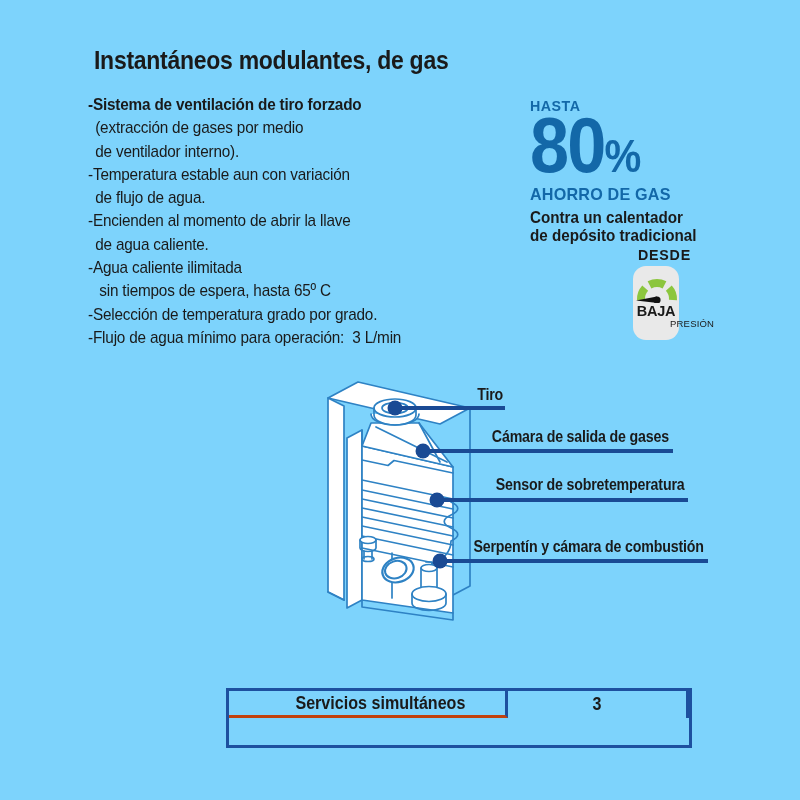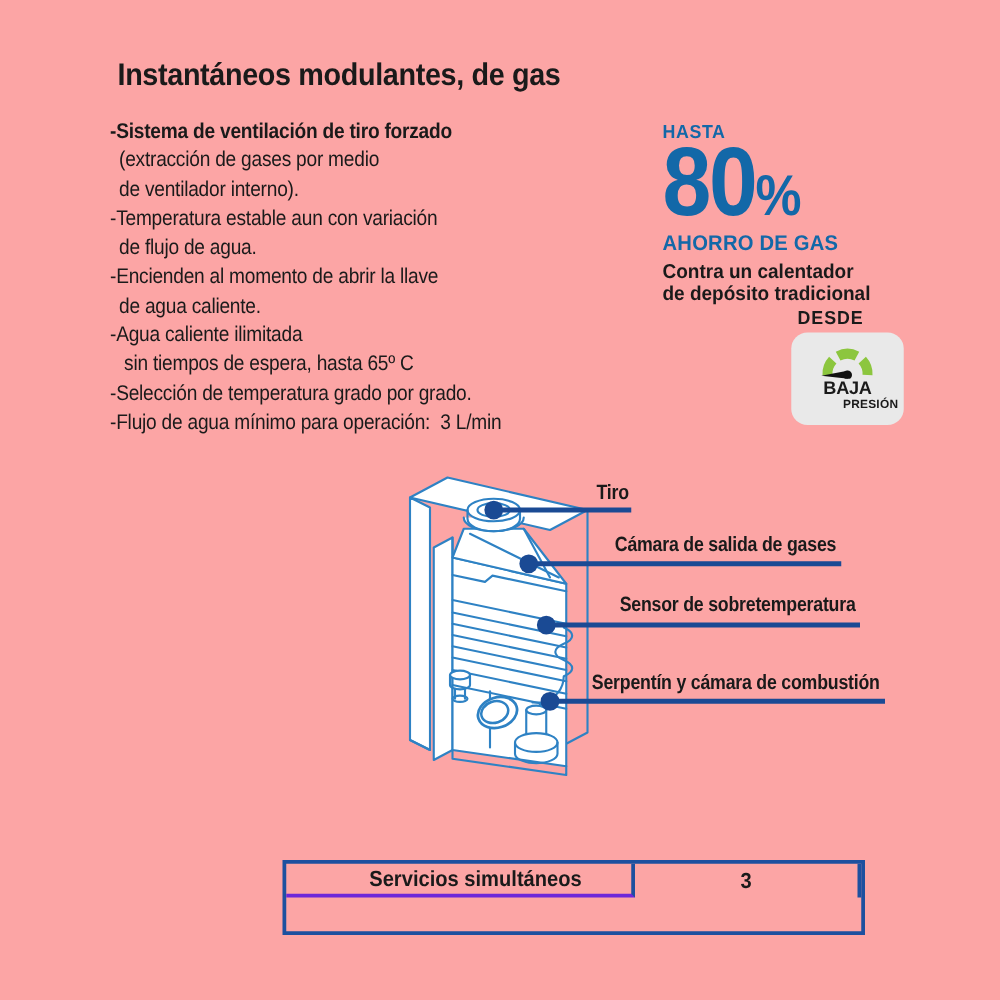--- a/index.html
+++ b/index.html
@@ -1,16 +1,16 @@
 <!DOCTYPE html>
 <html><head>
 <meta charset="utf-8">
 <style>
   html,body{margin:0;padding:0;background:#fff;}
-  #page{position:relative;width:800px;height:800px;background:#fca5a5;overflow:hidden;
+  #page{position:relative;width:800px;height:800px;background:#7dd3fc;overflow:hidden;
         font-family:"Liberation Sans", sans-serif;color:#1a1a1a;}
 
   .title{position:absolute;left:94px;top:46px;font-size:25px;font-weight:bold;
          white-space:pre;transform:scaleX(0.92);transform-origin:top left;letter-spacing:-0.3px;}
 
   .features{position:absolute;left:88px;top:93px;transform:scaleX(0.9);transform-origin:top left;width:430px;}
   .feat{font-size:17px;line-height:23.3px;white-space:pre;letter-spacing:-0.2px;}
   .feat.b{font-weight:bold;}
   .feat.ind{padding-left:8px;}
 
@@ -20,42 +20,42 @@
   .promo .big{margin-top:1px;font-size:78px;font-weight:bold;line-height:0.78;
         transform:scaleX(0.9);transform-origin:top left;letter-spacing:-2px;white-space:nowrap;}
   .promo .big .pct{font-size:46px;letter-spacing:0;}
   .promo .ahorro{margin-top:9px;font-size:17px;font-weight:bold;letter-spacing:0.2px;
         transform:scaleX(0.95);transform-origin:top left;white-space:nowrap;}
   .promo .contra{margin-top:4px;font-size:16px;font-weight:bold;color:#1a1a1a;line-height:18.5px;
         transform:scaleX(0.95);transform-origin:top left;white-space:nowrap;}
 
   .desde{position:absolute;left:638px;top:246px;font-size:15px;font-weight:bold;letter-spacing:0.8px;
         transform:scaleX(0.95);transform-origin:top left;}
-  .badge{position:absolute;left:633px;top:266px;width:90px;height:74px;border-radius:13px;
+  .badge{position:absolute;left:633px;top:266px;width:46px;height:74px;border-radius:13px;
         background:#e9e9e9;text-align:center;}
   .badge svg{display:block;margin:7px auto 0;}
   .badge .l1{font-size:14.5px;font-weight:bold;line-height:14px;letter-spacing:-0.2px;margin-top:1px;}
-  .badge .l2{font-size:9.5px;font-weight:bold;line-height:11px;letter-spacing:0.2px;padding-left:37px;}
+  .badge .l2{font-size:9.5px;font-weight:normal;line-height:11px;letter-spacing:0.2px;padding-left:37px;}
 
   .diagram-svg{position:absolute;left:320px;top:370px;}
   .callout-label{position:absolute;font-size:16.5px;font-weight:bold;white-space:nowrap;
         transform:scaleX(0.86);transform-origin:top right;text-align:right;letter-spacing:-0.2px;}
   #lbl-tiro{right:297px;top:385px;}
   #lbl-gases{right:131px;top:427px;}
   #lbl-sensor{right:116px;top:475px;}
   #lbl-serpentin{right:96px;top:537px;}
 
   .spec-table{position:absolute;left:226px;top:688px;width:466px;height:60px;
         border:3px solid #1d509f;box-sizing:border-box;display:grid;
         grid-template-columns:279px 1fr;grid-template-rows:1fr 1fr;}
   .spec-cell{display:flex;align-items:center;justify-content:center;font-size:17.5px;font-weight:bold;
         box-sizing:border-box;}
   .spec-cell .inner{transform:scaleX(0.92);white-space:pre;}
   .spec-cell.c0{border-right:3px solid #1d509f;}
-  .spec-cell.r0{border-bottom:3px solid #6d28d9;padding-left:26px;}
+  .spec-cell.r0{border-bottom:3px solid #c2410c;padding-left:26px;}
 </style>
 </head>
 <body>
 
 <div id="page">
 
   <div class="title">Instantáneos modulantes, de gas</div>
 
   <div class="features">
       <div class="feat b">-Sistema de ventilación de tiro forzado</div>

